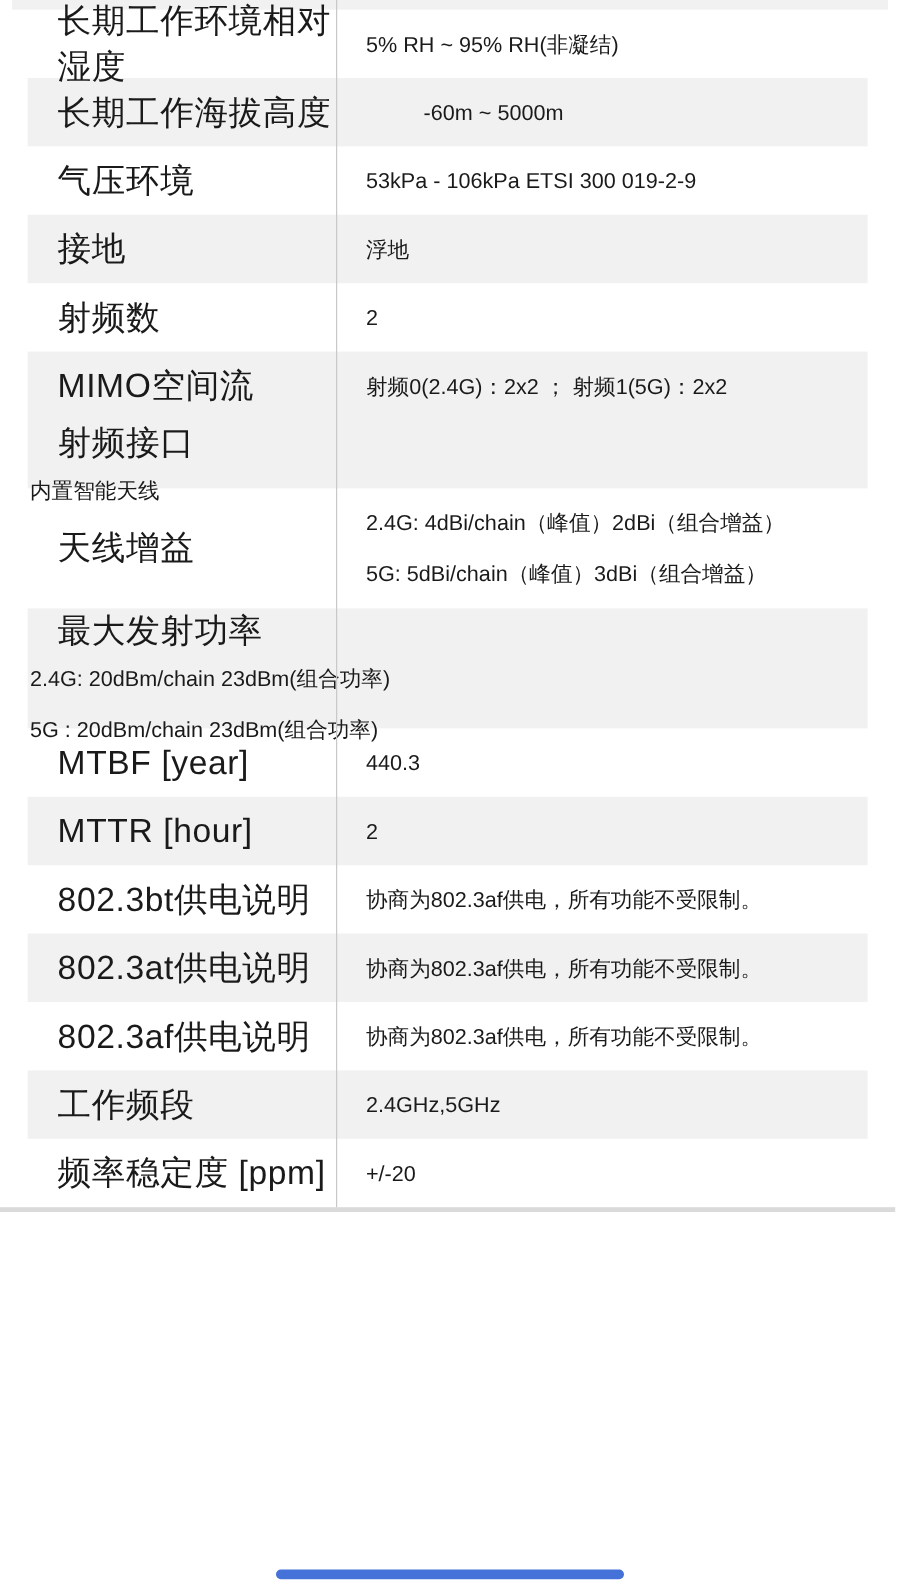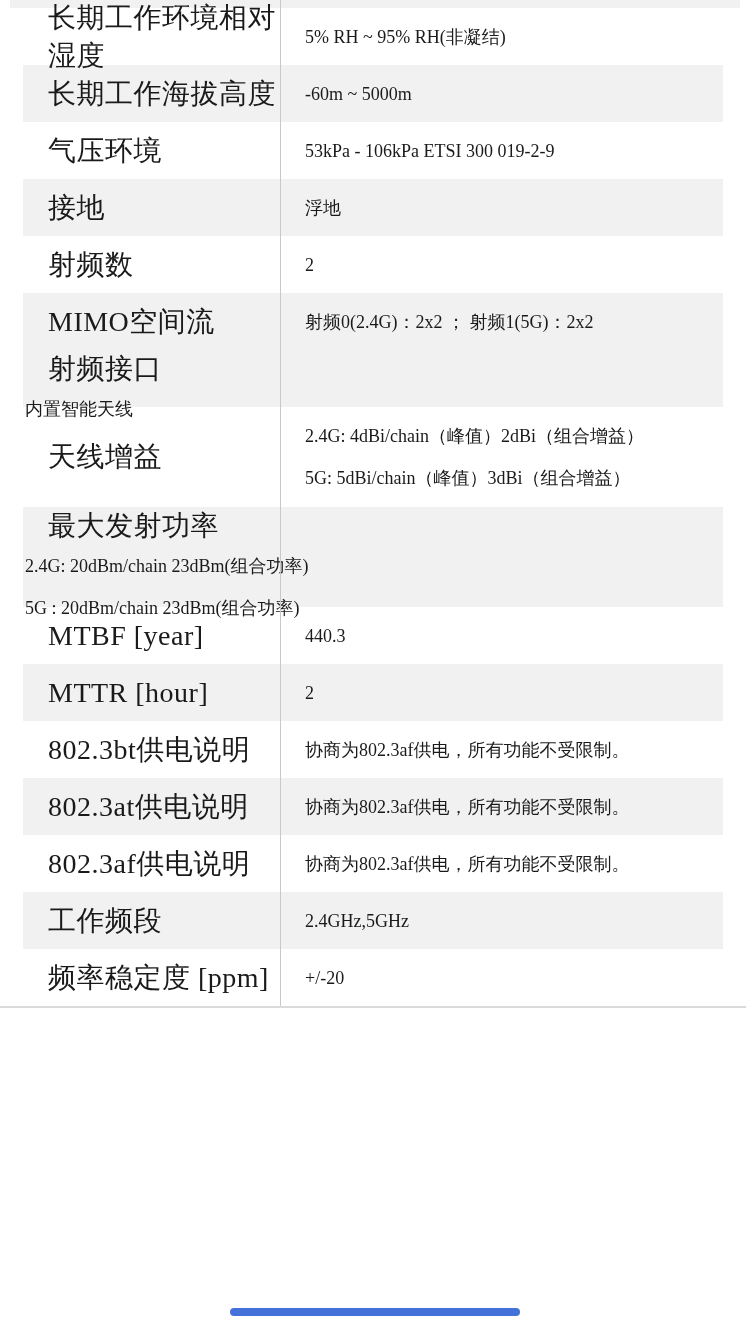--- a/index.html
+++ b/index.html
@@ -11,22 +11,21 @@
     width: 750px;
     height: 1327px;
     position: relative;
     overflow: hidden;
     font-family: "Liberation Sans", "DejaVu Sans", sans-serif;
     -webkit-font-smoothing: antialiased;
   }
   .spec-table {
     position: relative;
     width: 746px;
-    border-bottom: 2px solid #1d4ed8;
-    font-family: Liberation Serif, serif;
+    border-bottom: 4px solid #1d4ed8;
   }
   .top-strip {
     height: 8px;
     margin-left: 10px;
     width: 730px;
     background: #f1f1f1;
   }
   .row {
     display: flex;
     align-items: stretch;
@@ -84,21 +83,21 @@
 <div class="spec-table" id="spec-table" style="border-bottom-color: rgb(218, 218, 218);">
   <div class="top-strip" style="background: rgb(241, 241, 241);"></div>
   <div id="rows-host">
   <div class="row">
     <div class="cell label">长期工作环境相对湿度</div>
     <div class="cell value">
           <div class="vline">5% RH ~ 95% RH(非凝结)</div>
         </div>
   </div>
 
-  <div class="row shaded" style="background-image: linear-gradient(rgb(241, 241, 241), rgb(241, 241, 241));">
+  <div class="row shaded" style="background-image: linear-gradient(rgb(241, 241, 241), rgb(241, 241, 241)); gap: 48px;">
     <div class="cell label">长期工作海拔高度</div>
     <div class="cell value">
           <div class="vline">-60m ~ 5000m</div>
         </div>
   </div>
 
   <div class="row">
     <div class="cell label">气压环境</div>
     <div class="cell value">
           <div class="vline">53kPa - 106kPa ETSI 300 019-2-9</div>

